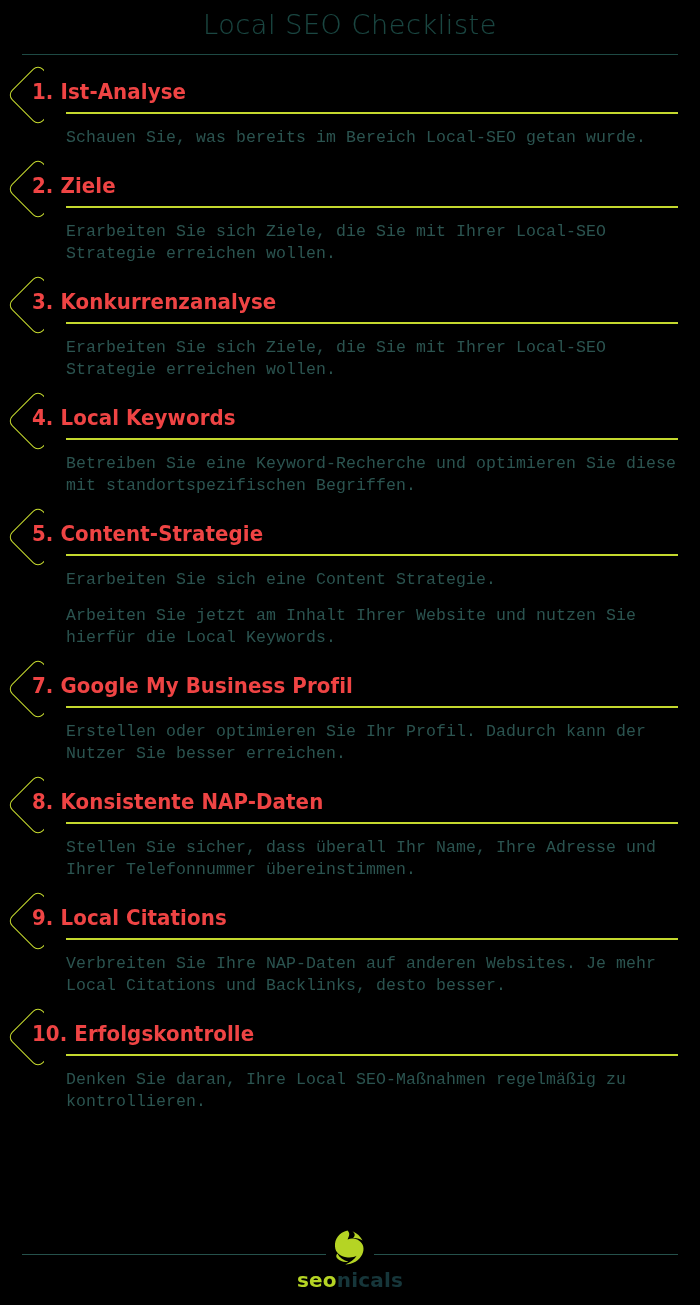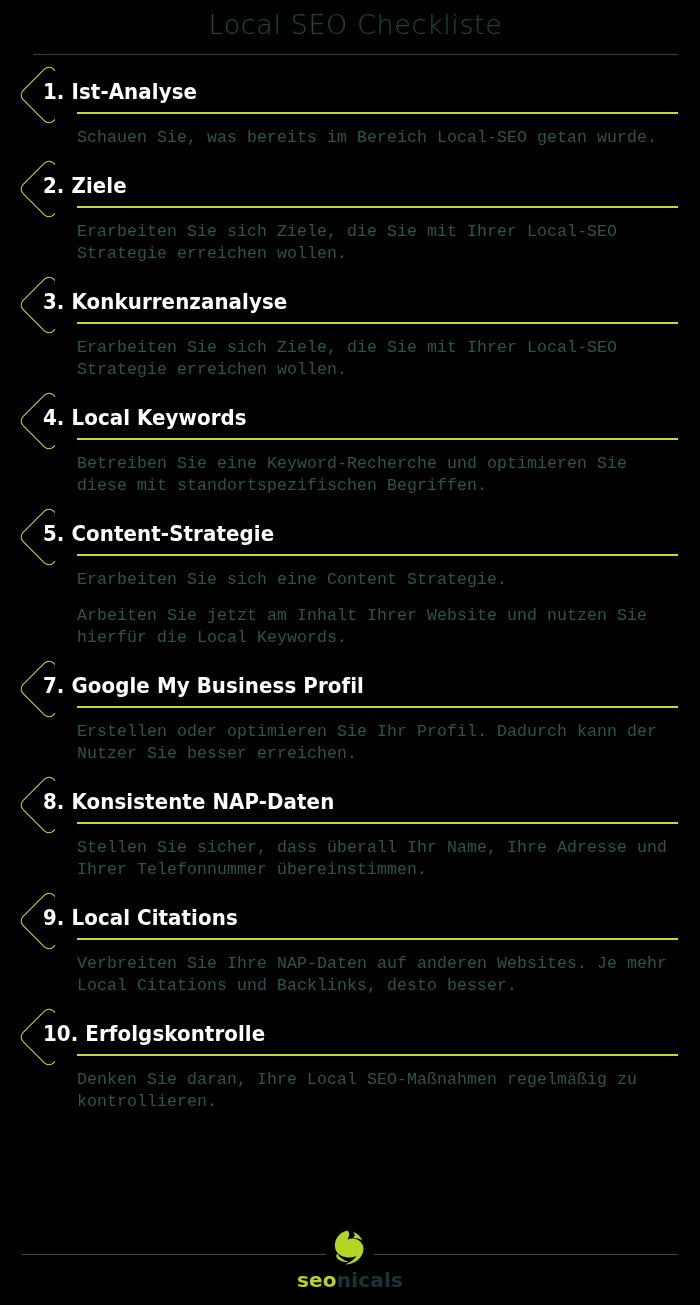--- a/index.html
+++ b/index.html
@@ -16,21 +16,20 @@
     overflow: hidden;
     font-family: "DejaVu Sans Condensed", "Liberation Sans Narrow", "Liberation Sans", sans-serif;
     -webkit-font-smoothing: antialiased;
   }
 
   .infographic {
     width: 700px;
     height: 1305px;
     position: relative;
     background: #000000;
-    padding-left: 11px;
   }
 
   
   .header {
     padding-top: 6px;
     text-align: center;
   }
 
   .header-title {
     font-family: "DejaVu Sans", "Liberation Sans", sans-serif;
@@ -87,21 +86,21 @@
     background: #000000;
     pointer-events: none;
   }
 
   .item-title {
     position: absolute;
     left: 32px;
     top: 10px;
     font-size: 22px;
     font-weight: 700;
-    color: #ffffff;
+    color: #ef4444;
     letter-spacing: 0.1px;
     white-space: nowrap;
     z-index: 3;
   }
 
   .item-rule {
     position: absolute;
     left: 66px;
     right: 22px;
     top: 43px;

